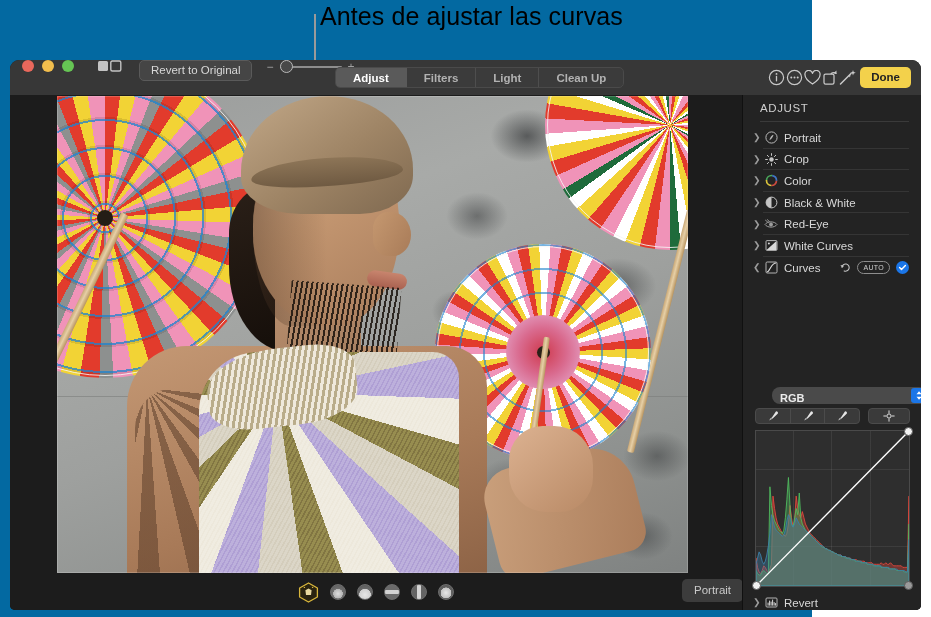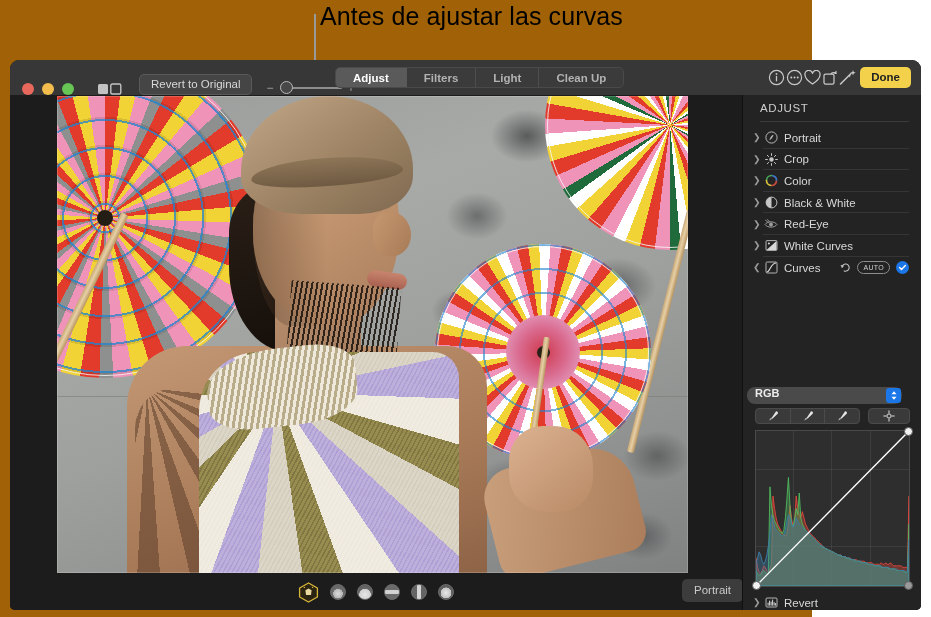--- a/index.html
+++ b/index.html
@@ -2,21 +2,21 @@
 <html><head>
 <meta charset="utf-8">
 <style>
   * { box-sizing: border-box; margin: 0; padding: 0; }
   html, body {
     width: 931px; height: 617px;
     background: #ffffff;
     font-family: "Liberation Sans", sans-serif;
     overflow: hidden;
   }
-  #root { position: relative; width: 812px; height: 617px; background: #a16207; }
+  #root { position: relative; width: 812px; height: 617px; background: #0369a1; }
 
   
   .callout-text {
     position: absolute; left: 320px; top: 2px;
     font-size: 25px; color: #000; white-space: nowrap;
     letter-spacing: 0.1px;
   }
   .callout-line {
     position: absolute; left: 314px; top: 14px;
     width: 2px; height: 114px; background: #9a9a9a;
@@ -27,21 +27,21 @@
     position: absolute; left: 10px; top: 60px;
     width: 911px; height: 550px;
     background: #1c1c1c; border-radius: 9px 9px 5px 5px;
     overflow: hidden;
   }
 
   
   .titlebar {
     position: absolute; left: 0; top: 0; width: 911px; height: 35px;
     background: #373737;
-    display: flex; align-items: flex-end;
+    display: flex; align-items: flex-start;
   }
   .traffic { display: flex; gap: 8px; margin-left: 12px; }
   .dot { width: 12px; height: 12px; border-radius: 50%; }
   .dot.red { background: #e9685c; }
   .dot.yellow { background: #f2bd4d; }
   .dot.green { background: #66c554; }
 
   .split-icon { margin-left: 24px; display: flex; align-items: center; }
 
   .revert-btn {
@@ -386,23 +386,23 @@
   .auto-pill {
     border: 1px solid #8d8d8d; border-radius: 7px;
     font-size: 7px; color: #cfcfcf; padding: 1px 5px; line-height: 9px;
     letter-spacing: .3px;
   }
   .blue-check {
     width: 13px; height: 13px; border-radius: 50%; background: #1b76e8;
     display: flex; align-items: center; justify-content: center;
   }
   .rgb-select {
-    position: absolute; left: 4px; top: 292px; width: 155px; height: 17px;
+    position: absolute; left: 29px; top: 292px; width: 155px; height: 17px;
     background: #4a4a4a; border-radius: 8px;
-    display: flex; align-items: flex-start;
+    display: flex; align-items: flex-end;
   }
   .rgb-select .lbl { font-size: 11px; color: #ececec; margin-left: 8px; font-weight: bold; }
   .rgb-stepper {
     position: absolute; right: 1px; top: 1px; width: 15px; height: 15px;
     background: #1b76e8; border-radius: 3px;
     display: flex; flex-direction: column; align-items: center; justify-content: center; gap: 1px;
   }
   .picker-row { position: absolute; left: 12px; top: 313px; width: 155px; height: 16px; display: flex; gap: 8px; }
   .picker-group {
     flex: 0 0 105px; height: 16px; display: flex;

